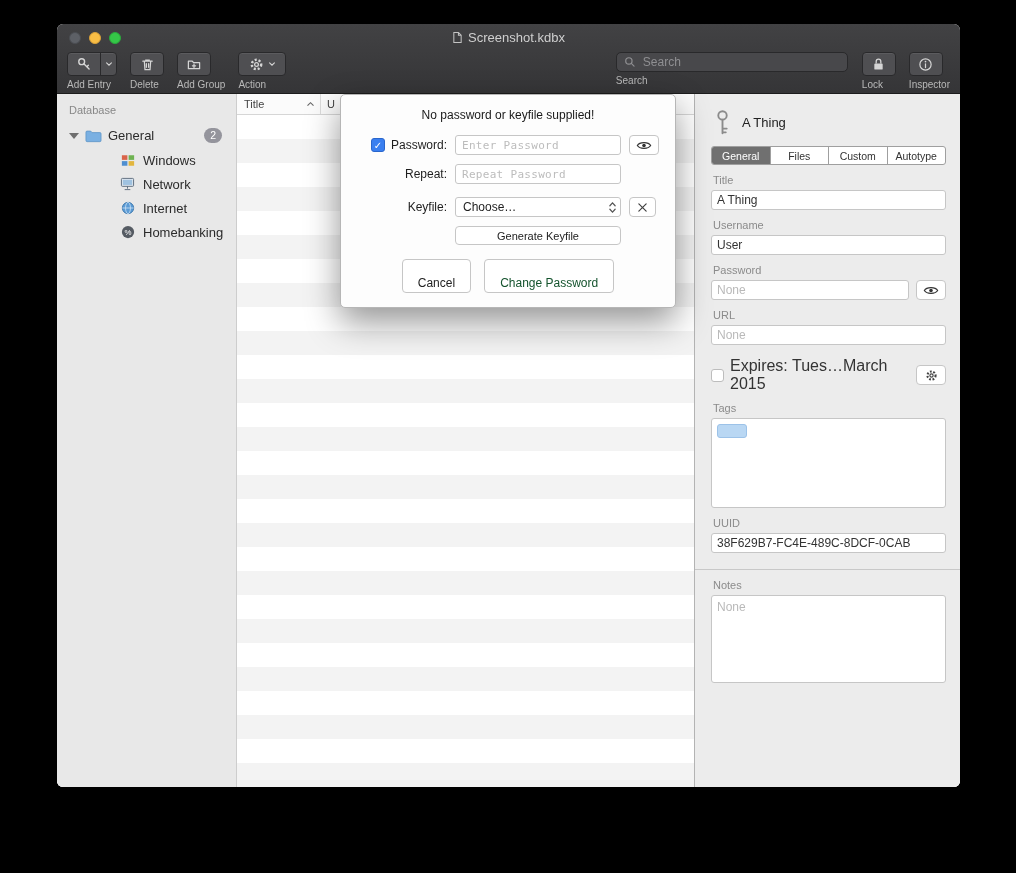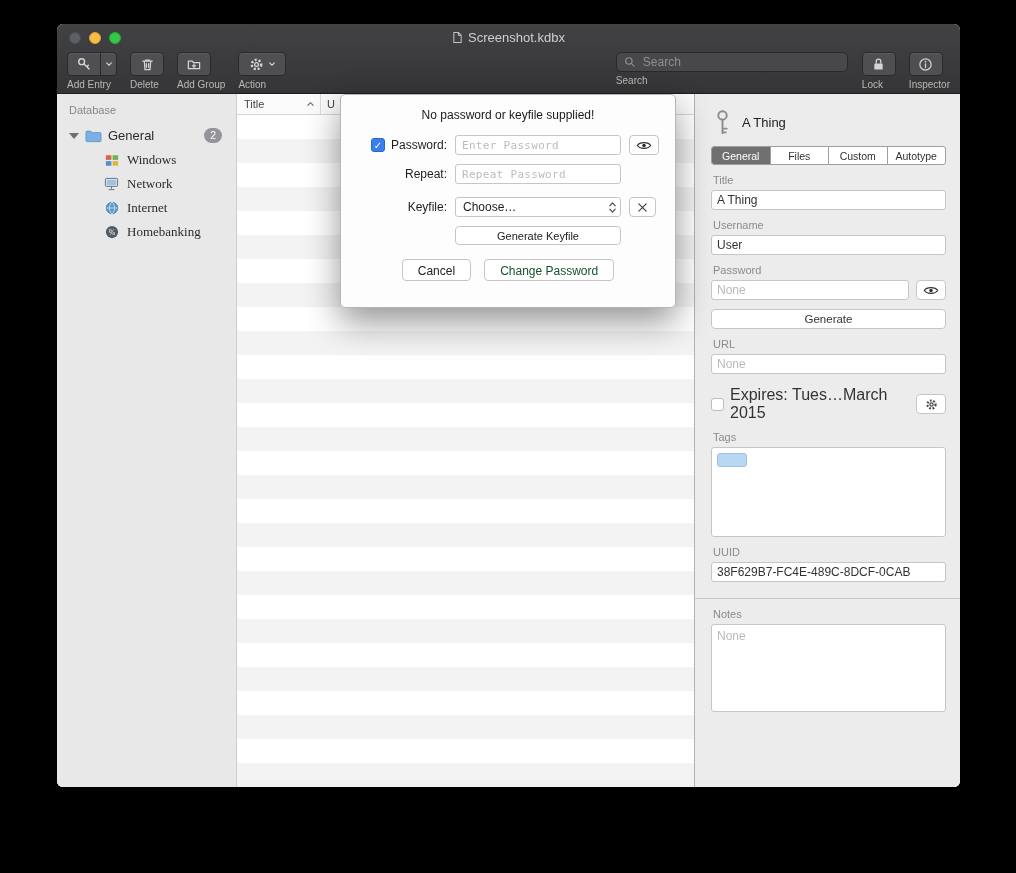--- a/index.html
+++ b/index.html
@@ -31,21 +31,21 @@
 
   
   .content{position:relative;display:flex;height:693px;background:#fff;}
 
   .sidebar{width:180px;flex:none;background:#e8e8e8;border-right:1px solid #cdcdcd;box-sizing:border-box;padding-top:10px;font-size:13px;color:#2b2b2b;}
   .side-header{font-size:11px;color:#878787;padding:0 0 7px 12px;}
   .side-group{height:25px;display:flex;align-items:center;padding-left:12px;}
   .disclosure{width:0;height:0;border-left:5px solid transparent;border-right:5px solid transparent;border-top:6px solid #6f6f6f;margin-right:6px;flex:none;}
   .g-ic{margin-right:6px;display:flex;}
   .badge{margin-left:auto;margin-right:14px;background:#94949c;color:#fff;font-size:10.5px;line-height:15px;padding:0 6px;border-radius:8px;}
-  .side-item{height:24px;display:flex;align-items:center;padding-left:46px;gap:7px;font-family:Liberation Serif, serif;}
+  .side-item{height:24px;display:flex;align-items:center;padding-left:62px;gap:7px;}
   .side-item .ic{width:17px;display:flex;justify-content:center;flex:none;}
 
   .mainlist{flex:1;min-width:0;display:flex;flex-direction:column;border-right:1px solid #b3b3b3;box-sizing:border-box;}
   .colheader{height:20px;flex:none;background:#fbfbfb;border-bottom:1px solid #d6d6d6;display:flex;align-items:center;font-size:11px;color:#444;}
   .ch-title{width:84px;height:100%;box-sizing:border-box;padding:0 5px 0 7px;display:flex;align-items:center;justify-content:space-between;border-right:1px solid #dcdcdc;}
   .ch-user{flex:1;padding-left:6px;}
   .rows{flex:1;background:repeating-linear-gradient(to bottom,#ffffff 0px,#ffffff 24px,#f3f3f3 24px,#f3f3f3 48px);}
 
   
   .inspector{width:265px;flex:none;background:#ececec;box-sizing:border-box;padding:12px 14px 0 16px;font-size:11px;color:#333;overflow:hidden;}
@@ -79,21 +79,21 @@
   .lead{width:92px;flex:none;display:flex;align-items:center;justify-content:flex-end;gap:6px;margin-right:8px;}
   .dfield{width:166px;flex:none;height:20px;border:1px solid #c6c6c6;border-radius:3px;background:#fff;font-size:11px;color:#333;padding:0 6px;box-sizing:border-box;outline:none;}
   .mono{font-family:"DejaVu Sans Mono",monospace;letter-spacing:.3px;}
   .mono::placeholder{color:#bcbcbc;}
   .dside{margin-left:8px;display:flex;}
   .dlg-cbox{width:14px;height:14px;line-height:14px;font-size:11px;}
   .popup{width:166px;flex:none;height:20px;border:1px solid #c6c6c6;border-radius:3px;background:#fff;display:flex;align-items:center;padding:0 27px 0 7px;box-sizing:border-box;position:relative;}
   .popup .chevrons{position:absolute;right:4px;top:3px;display:flex;}
   .genkey{display:block;margin:1px 0 0 114px;width:166px;height:19px;background:#fff;border:1px solid #c6c6c6;border-radius:4px;font-size:11px;font-family:inherit;color:#222;}
   .dbuttons{display:flex;justify-content:center;gap:13px;margin-top:14px;}
-  .dbtn{height:22px;border:1px solid #c6c6c6;border-radius:4px;background:#fff;font-family:inherit;font-size:12px;color:#222;padding:4px 15px;}
+  .dbtn{height:22px;border:1px solid #c6c6c6;border-radius:4px;background:#fff;font-family:inherit;font-size:12px;color:#222;padding:16px 15px;}
   .dbtn.disabled{color:#14532d;}
 </style>
 </head>
 <body>
 
 <div class="screen">
  <div class="window">
 
   <header class="chrome">
     <div class="titlebar">
@@ -313,21 +313,20 @@
         <button class="iconbtn">
           <span style="display:flex;">
             <svg width="16" height="11" viewBox="0 0 18 12" fill="none" stroke="#333" stroke-width="1.3">
                   <path d="M1.5 6 C4 1.8 14 1.8 16.5 6 C14 10.2 4 10.2 1.5 6 Z"></path>
                   <circle cx="9" cy="6" r="2" fill="#333" stroke="none"></circle>
                 </svg>
           </span>
         </button>
       </div>
 
-      <button class="wbtn">Generate</button>
 
       <div class="flabel">URL</div>
       <input class="field" type="text" placeholder="None" style="">
 
       <div class="exp-row">
         <span class="cbox"></span>
         <span class="exp-label">Expires: Tues…March 2015</span>
         <button class="iconbtn">
           <span style="display:flex;">
             <svg width="13" height="13" viewBox="0 0 16 16" fill="none" stroke="#444">

